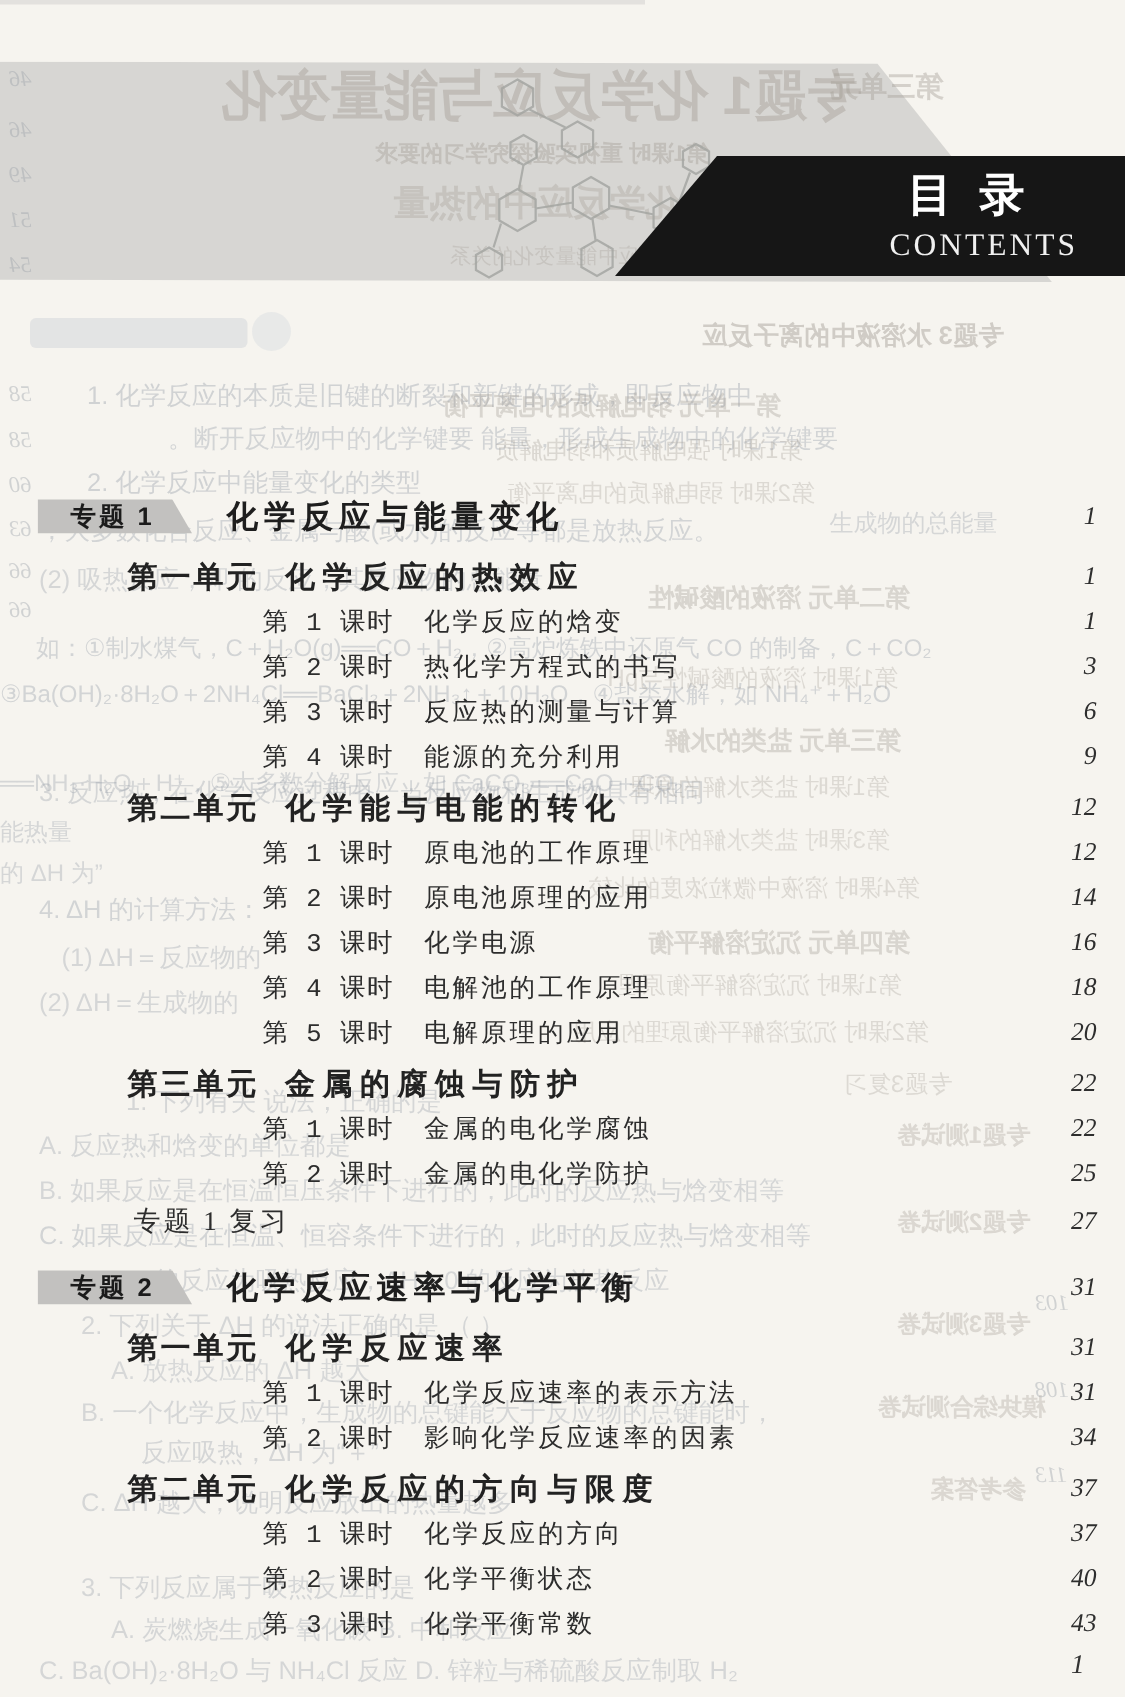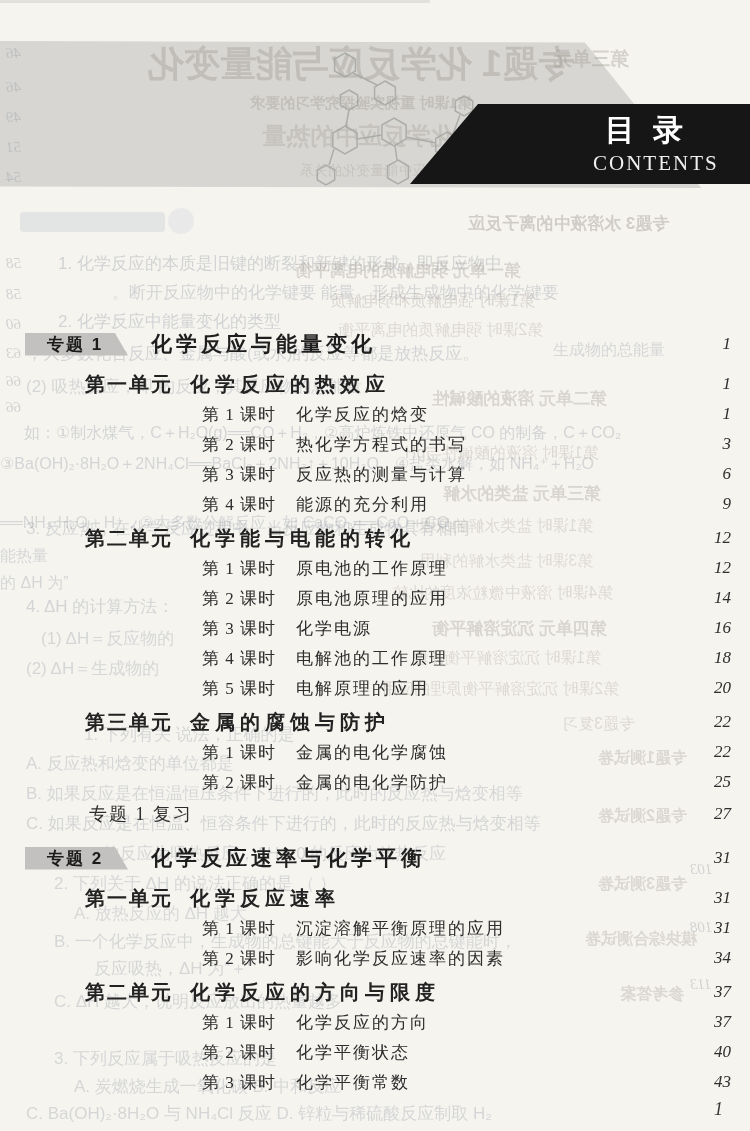--- a/index.html
+++ b/index.html
@@ -47,22 +47,22 @@
     font-style:italic;font-size:17px;color:#2e2e2e;}
   .row.topic{height:26px;margin:16px 0 12px;}
   .badge{display:inline-block;width:103px;height:23px;line-height:23px;background:var(--badge);
     clip-path:polygon(0 0,87% 0,100% 100%,0 100%);font-size:17px;font-weight:bold;
     letter-spacing:2px;color:#1b1b1b;padding-left:22px;box-sizing:border-box;}
   .topic .title{margin-left:23px;font-size:21px;font-weight:bold;letter-spacing:4px;color:var(--ink);}
   .row.unit{padding-left:60px;margin-top:4px;}
   .unit .label{font-size:20px;font-weight:bold;letter-spacing:2px;color:#222;}
   .unit .title{margin-left:17px;font-size:20px;font-weight:bold;letter-spacing:5px;color:#222;}
   .row.lesson{padding-left:150px;}
-  .lesson .label{font-size:17px;font-family:Liberation Serif, serif;
-    letter-spacing:1px;color:#2d2d2d;margin-left:27px;}
+  .lesson .label{font-size:17px;font-family:Liberation Mono, monospace;
+    letter-spacing:1px;color:#2d2d2d;}
   .lesson .title{margin-left:20px;font-size:17px;font-family:"Liberation Serif","DejaVu Serif",serif;
     letter-spacing:2px;color:#2d2d2d;}
   .row.review{padding-left:64px;margin-top:2px;}
   .review .title{font-size:18px;font-family:"Liberation Serif","DejaVu Serif",serif;
     letter-spacing:2px;color:#2d2d2d;}
   
   .folio{position:absolute;left:714px;top:1099px;font-family:"Liberation Serif","DejaVu Serif",serif;
     font-style:italic;font-size:18px;color:#333;z-index:2;}
 </style>
 </head>
@@ -254,21 +254,21 @@
       <span class="title">化学反应速率与化学平衡</span>
       <span class="pagenum">31</span>
     </div>
     <div class="row unit">
       <span class="label">第一单元</span>
       <span class="title">化学反应速率</span>
       <span class="pagenum">31</span>
     </div>
     <div class="row lesson">
       <span class="label">第 1 课时</span>
-      <span class="title">沉淀溶解平衡原理的应用</span>
+      <span class="title">化学反应速率的表示方法</span>
       <span class="pagenum">31</span>
     </div>
     <div class="row lesson">
       <span class="label">第 2 课时</span>
       <span class="title">影响化学反应速率的因素</span>
       <span class="pagenum">34</span>
     </div>
     <div class="row unit">
       <span class="label">第二单元</span>
       <span class="title">化学反应的方向与限度</span>

